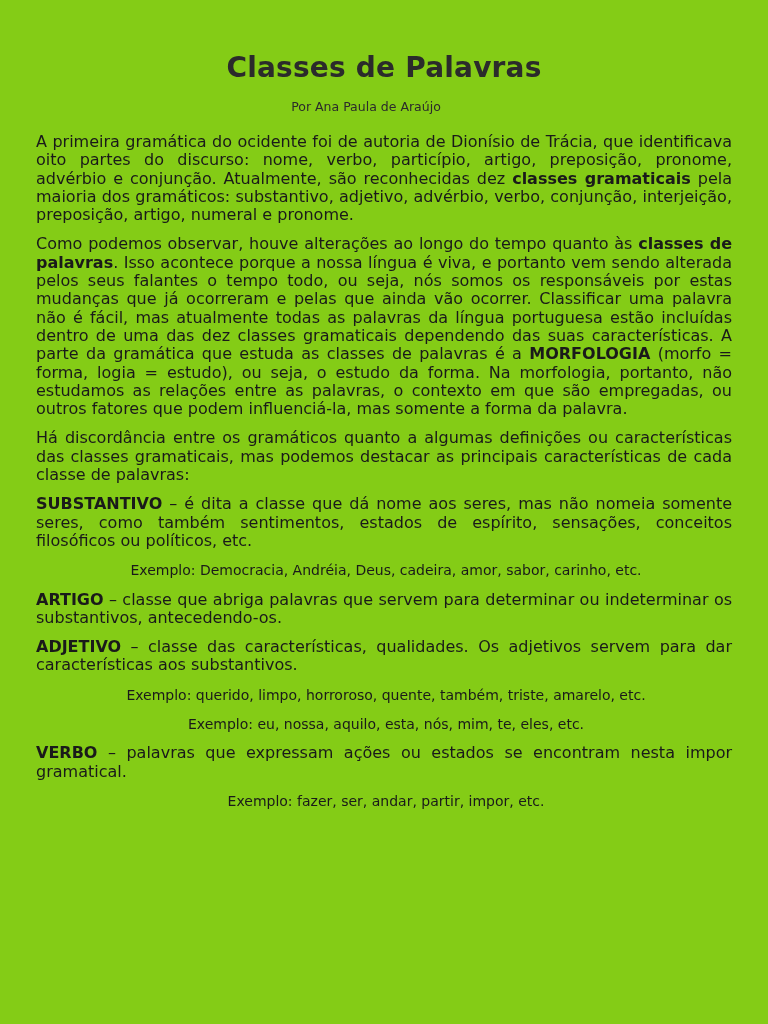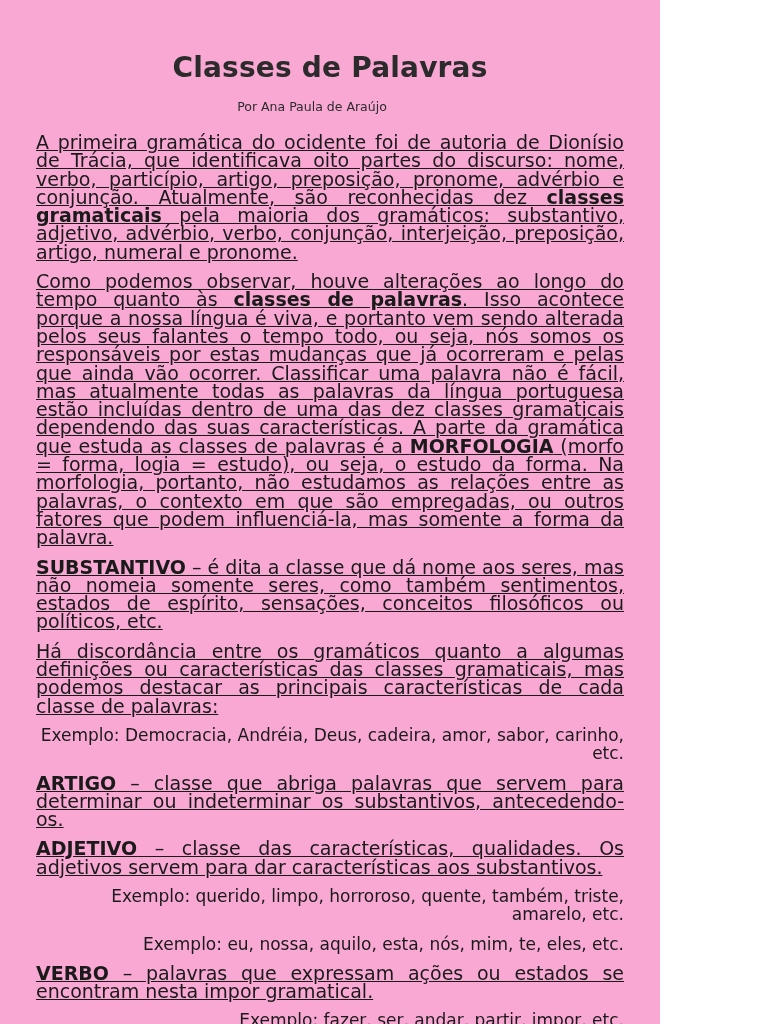--- a/index.html
+++ b/index.html
@@ -9,26 +9,26 @@
     background: #ffffff;
   }
   body {
     width: 768px;
     height: 1024px;
     font-family: "DejaVu Sans", "Liberation Sans", sans-serif;
     color: #1a1a1a;
     overflow: hidden;
   }
   .page {
-    width: 660px;
+    width: 768px;
     height: 1024px;
     box-sizing: border-box;
     padding: 0;
     position: relative;
-    background: #f9a8d4;
+    background: #84cc16;
   }
   .doc-title {
     text-align: center;
     font-size: 28px;
     font-weight: bold;
     letter-spacing: 0.2px;
     color: #2b2b2b;
     margin: 0;
     padding-top: 50px;
     line-height: 36px;
@@ -42,34 +42,33 @@
     padding-right: 36px;
     padding-top: 13px;
     line-height: 16px;
   }
   .body-wrap {
     padding: 0 36px 0 36px;
     margin-top: 18px;
   }
   p.para {
     margin: 0 0 11px 0;
-    font-size: 19px;
+    font-size: 16px;
     line-height: 18.3px;
     text-align: justify;
     text-justify: inter-word;
     color: #1a1a1a;
     -webkit-hyphens: none;
     hyphens: none;
-    text-decoration: underline;
   }
   p.example {
     margin: 0 0 11px 4px;
-    font-size: 17px;
+    font-size: 14px;
     line-height: 18.3px;
-    text-align: right;
+    text-align: center;
     color: #1a1a1a;
   }
   .b {
     font-weight: bold;
   }
   .term {
     font-weight: bold;
   }
 </style>
 </head>
@@ -80,23 +79,23 @@
   <h1 class="doc-title">Classes de Palavras</h1>
 
   <div class="byline">Por Ana Paula de Araújo</div>
 
   <div class="body-wrap">
 
     <p class="para"><span>A primeira gramática do ocidente foi de autoria de Dionísio de Trácia, que identificava oito partes do discurso: nome, verbo, particípio, artigo, preposição, pronome, advérbio e conjunção. Atualmente, são reconhecidas dez </span><span class="b">classes gramaticais</span><span> pela maioria dos gramáticos: substantivo, adjetivo, advérbio, verbo, conjunção, interjeição, preposição, artigo, numeral e pronome.</span></p>
 
     <p class="para"><span>Como podemos observar, houve alterações ao longo do tempo quanto às </span><span class="b">classes de palavras</span><span>. Isso acontece porque a nossa língua é viva, e portanto vem sendo alterada pelos seus falantes o tempo todo, ou seja, nós somos os responsáveis por estas mudanças que já ocorreram e pelas que ainda vão ocorrer. Classificar uma palavra não é fácil, mas atualmente todas as palavras da língua portuguesa estão incluídas dentro de uma das dez classes gramaticais dependendo das suas características. A parte da gramática que estuda as classes de palavras é a </span><span class="b">MORFOLOGIA</span><span> (morfo = forma, logia = estudo), ou seja, o estudo da forma. Na morfologia, portanto, não estudamos as relações entre as palavras, o contexto em que são empregadas, ou outros fatores que podem influenciá-la, mas somente a forma da palavra.</span></p>
 
+    <p class="para">Há  discordância entre os gramáticos quanto a algumas definições ou características das classes gramaticais, mas podemos destacar as principais características de cada classe de palavras:</p>
+
     <p class="para"><span class="term">SUBSTANTIVO</span><span> – é dita a classe que dá nome aos seres, mas não nomeia somente seres, como também sentimentos, estados de espírito, sensações, conceitos filosóficos ou políticos, etc.</span></p>
-
-    <p class="para">Há  discordância entre os gramáticos quanto a algumas definições ou características das classes gramaticais, mas podemos destacar as principais características de cada classe de palavras:</p>
 
     <p class="example">Exemplo: Democracia, Andréia, Deus, cadeira, amor, sabor, carinho, etc.</p>
 
     <p class="para"><span class="term">ARTIGO</span><span> – classe que abriga palavras que servem para determinar ou indeterminar os substantivos, antecedendo-os.</span></p>
 
 
     <p class="para"><span class="term">ADJETIVO</span><span> – classe das características, qualidades. Os adjetivos servem para dar características aos substantivos.</span></p>
 
     <p class="example">Exemplo: querido, limpo, horroroso, quente, também, triste, amarelo, etc.</p>
 

